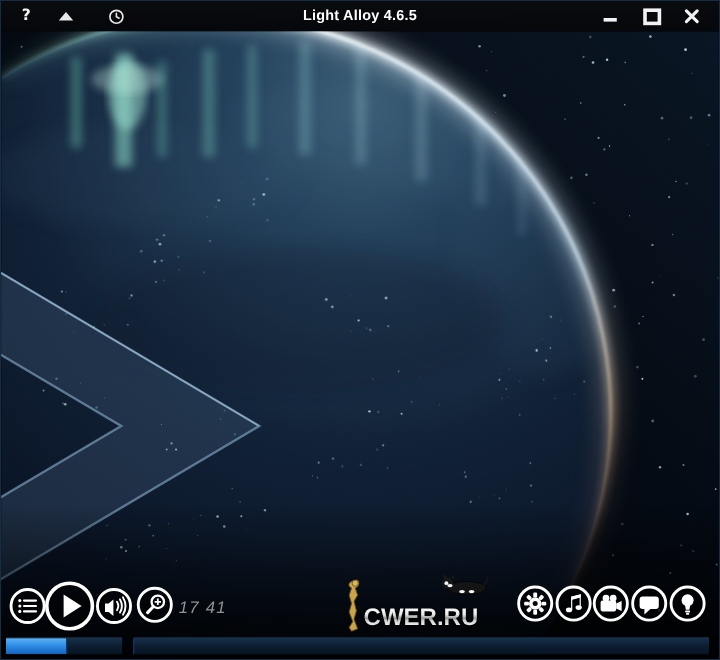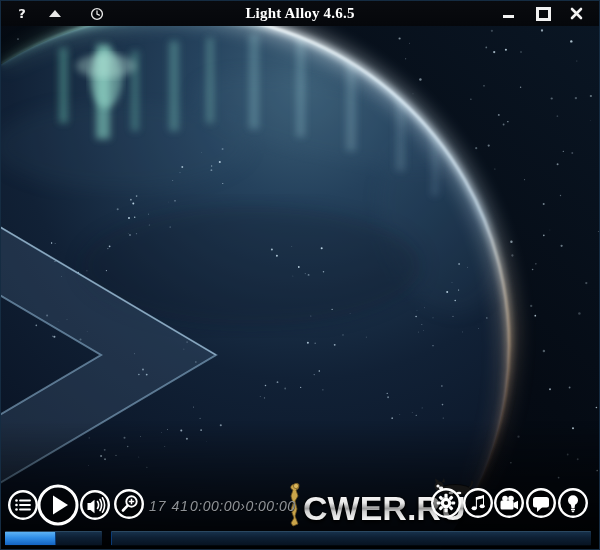--- a/index.html
+++ b/index.html
@@ -15,33 +15,33 @@
     z-index:10;
   }
   .tb-icon{position:absolute;top:0;height:25px;display:flex;align-items:center;justify-content:center;
     color:#f2f2f2;cursor:pointer;}
   .tb-help{left:12px;width:18px;font-size:13px;font-weight:bold;font-family:"DejaVu Sans",sans-serif;}
   .tb-collapse{left:45px;width:18px;}
   .tb-collapse .caret{width:0;height:0;border-left:6px solid transparent;border-right:6px solid transparent;border-bottom:7px solid #e8e8e8;}
   .tb-clock{left:87px;width:18px;}
   .tb-title{
     position:absolute;left:0;top:0;width:100%;height:25px;line-height:25px;text-align:center;
-    color:#fff;font-size:15px;font-weight:bold;letter-spacing:.2px;pointer-events:none;font-family:Liberation Serif, serif;
+    color:#fff;font-size:12px;font-weight:bold;letter-spacing:.2px;pointer-events:none;
   }
   .tb-min{left:498px;width:18px;}
   .tb-min .dash{width:11px;height:3px;background:#f2f2f2;margin-top:6px;}
   .tb-max{left:533px;width:18px;}
   .tb-max .box{width:9px;height:8px;border:3px solid #f2f2f2;}
   .tb-close{left:566px;width:18px;}
   
   .stage{position:absolute;left:0;top:25px;width:600px;height:525px;z-index:1;}
   
   .watermark{position:absolute;left:284px;top:480px;z-index:6;display:flex;align-items:flex-end;pointer-events:none;}
   .wm-text{
-    font-family:"Liberation Sans",sans-serif;font-weight:bold;font-size:34px;line-height:1;
+    font-family:"Liberation Sans",sans-serif;font-weight:bold;font-size:20px;line-height:1;
     letter-spacing:0px;
     background:linear-gradient(180deg,#ffffff 0%,#e8e8e8 35%,#9a9a9a 52%,#cfcfcf 60%,#f5f5f5 85%,#b9b9b9 100%);
     -webkit-background-clip:text;background-clip:text;color:transparent;
     filter:drop-shadow(0 2px 2px rgba(0,0,0,.9)) drop-shadow(0 0 1px rgba(0,0,0,.8));
     text-align:right;
   }
   .wm-gold{margin-right:-2px;margin-bottom:-2px;}
   .wm-cat{position:absolute;right:-8px;top:-4px;}
   
   .cbtn{position:absolute;z-index:7;cursor:pointer;}
@@ -422,21 +422,20 @@
   <div class="cbtn" style="left:112px;top:487px;">
     <svg width="32" height="32" viewBox="0 0 32 32">
       <circle cx="16" cy="16" r="13.8" fill="rgba(0,0,0,.45)" stroke="#fff" stroke-width="2.4"></circle>
       <circle cx="18.5" cy="13.5" r="5.2" fill="none" stroke="#fff" stroke-width="1.9"></circle>
       <path d="M18.5 10.8 v5.4 M15.8 13.5 h5.4" stroke="#fff" stroke-width="1.5"></path>
       <path d="M14.6 17.6 L10 22.5" stroke="#fff" stroke-width="2.6" stroke-linecap="round"></path>
     </svg>
   </div>
 
   <div class="time-text clock-text">17 41</div>
-  <div class="time-text pos-text"><span>0:00:00</span><span>›</span><span>0:00:00</span></div>
 
   <div class="cbtn" style="left:429px;top:486px;">
     <svg width="32" height="32" viewBox="0 0 32 32">
       <circle cx="16" cy="16" r="13.8" fill="rgba(0,0,0,.45)" stroke="#fff" stroke-width="2.4"></circle>
       <g fill="#fff">
         <circle cx="16" cy="16" r="5.2"></circle>
         <g>
           <rect x="14.4" y="6.8" width="3.2" height="4" rx="1"></rect>
           <rect x="14.4" y="21.2" width="3.2" height="4" rx="1"></rect>
           <rect x="6.8" y="14.4" width="4" height="3.2" rx="1"></rect>

